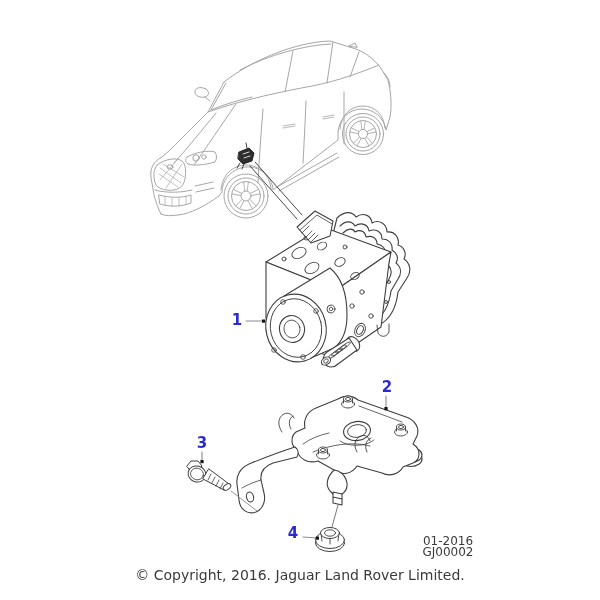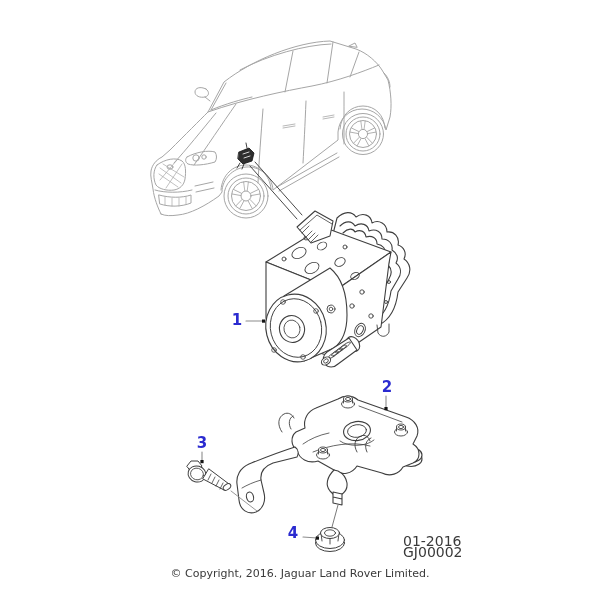--- a/index.html
+++ b/index.html
@@ -7,26 +7,26 @@
     width:600px;height:600px;background:#ffffff;position:relative;overflow:hidden;
     font-family:"DejaVu Sans", sans-serif;
   }
   .stage{position:absolute;left:0;top:0;width:600px;height:600px;}
   .callout{
     position:absolute;width:18px;height:16px;text-align:center;
     color:var(--accent,#2b2bd0);font-weight:bold;font-size:15px;line-height:16px;
     cursor:pointer;user-select:none;
   }
   .docinfo{
-    position:absolute;left:403px;top:536px;width:90px;text-align:left;
-    font-size:14px;line-height:11px;color:var(--text,#3a3a3a);
+    position:absolute;left:403px;top:536px;width:90px;text-align:center;
+    font-size:12px;line-height:11px;color:var(--text,#3a3a3a);
   }
   .copyright{
     position:absolute;left:0;top:567px;width:600px;text-align:center;
-    font-size:11px;color:var(--text,#3a3a3a);
+    font-size:14px;color:var(--text,#3a3a3a);
   }
 </style>
 </head>
 <body>
 
 <svg class="stage" width="600" height="600" viewBox="0 0 600 600" fill="none" stroke-linecap="round" stroke-linejoin="round">
 
   <g stroke="#a6a6a6" stroke-width="1">
 
     <path d="

